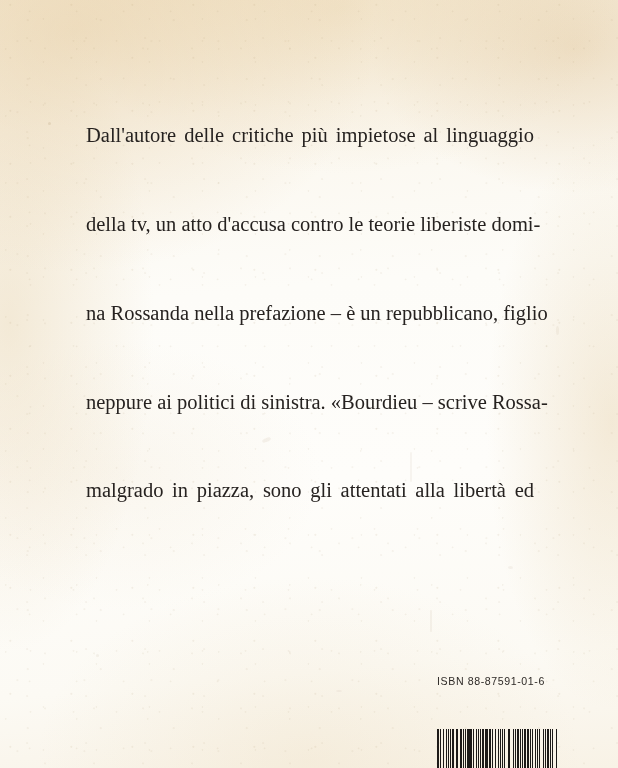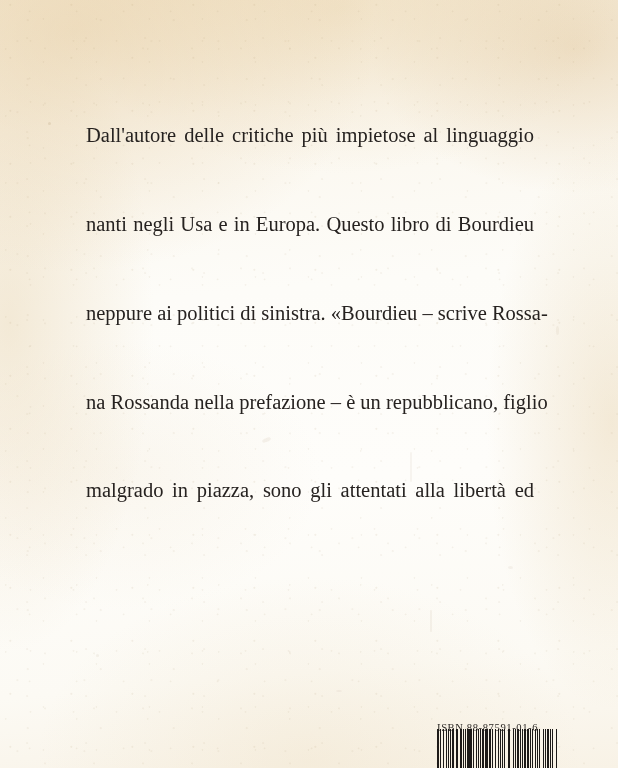--- a/index.html
+++ b/index.html
@@ -77,22 +77,22 @@
     display: block;
     text-align: justify;
     text-align-last: justify;
     white-space: nowrap;
   }
 
   
   .isbn-text {
     position: absolute;
     left: 437px;
-    top: 722px;
-    font-family: Liberation Serif, serif;
+    top: 675px;
+    font-family: Liberation Sans, sans-serif;
     font-size: 10.6px;
     letter-spacing: 0.6px;
     color: #2e2a27;
   }
   .barcode {
     position: absolute;
     left: 437px;
     top: 729px;
     width: 121px;
     height: 39px;
@@ -117,23 +117,23 @@
     <div class="mark" style="left:174px; top:488px; width:4px;  height:2px;  opacity:.35;"></div>
     <div class="mark" style="left:430px; top:610px; width:2px;  height:22px; opacity:.26; border-radius:1px;"></div>
     <div class="mark" style="left:508px; top:566px; width:5px;  height:3px;  opacity:.25;"></div>
     <div class="mark" style="left:96px;  top:654px; width:3px;  height:3px;  opacity:.28;"></div>
     <div class="mark" style="left:336px; top:690px; width:6px;  height:2px;  opacity:.22;"></div>
     <div class="mark" style="left:556px; top:326px; width:3px;  height:9px;  opacity:.24;"></div>
   </div>
 
   <div class="blurb">
     <span class="ln">Dall'autore delle critiche più impietose al linguaggio</span>
-    <span class="ln">nanti negli Usa e in Europa. Questo libro di Bourdieu</span>
+    <span class="ln">della tv, un atto d'accusa contro le teorie liberiste domi-</span>
+    <span class="ln">na Rossanda nella prefazione – è un repubblicano, figlio</span>
     <span class="ln">neppure ai politici di sinistra. «Bourdieu – scrive Rossa-</span>
-    <span class="ln">na Rossanda nella prefazione – è un repubblicano, figlio</span>
     <span class="ln">malgrado in piazza, sono gli attentati alla libertà ed</span>
     
     
     
     
     
   </div>
 
   <div class="isbn-text">ISBN 88-87591-01-6</div>
   <div class="barcode">

